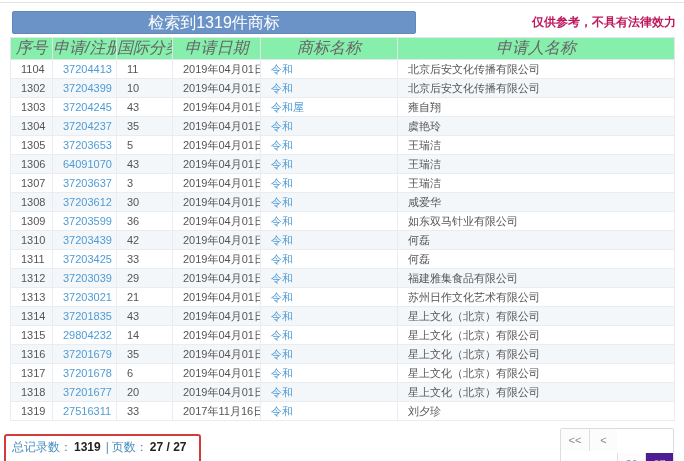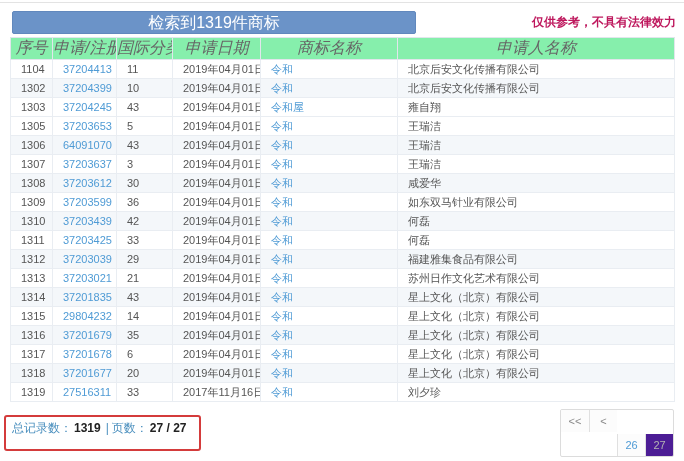--- a/index.html
+++ b/index.html
@@ -100,20 +100,28 @@
         <td>北京后安文化传播有限公司</td>
       </tr>
       <tr>
         <td>1303</td>
         <td class="link">37204245</td>
         <td>43</td>
         <td>2019年04月01日</td>
         <td class="link">令和屋</td>
         <td>雍自翔</td>
       </tr>
+      <tr class="alt">
+        <td>1304</td>
+        <td class="link">37204237</td>
+        <td>35</td>
+        <td>2019年04月01日</td>
+        <td class="link">令和</td>
+        <td>虞艳玲</td>
+      </tr>
       <tr>
         <td>1305</td>
         <td class="link">37203653</td>
         <td>5</td>
         <td>2019年04月01日</td>
         <td class="link">令和</td>
         <td>王瑞洁</td>
       </tr>
       <tr class="alt">
         <td>1306</td>

